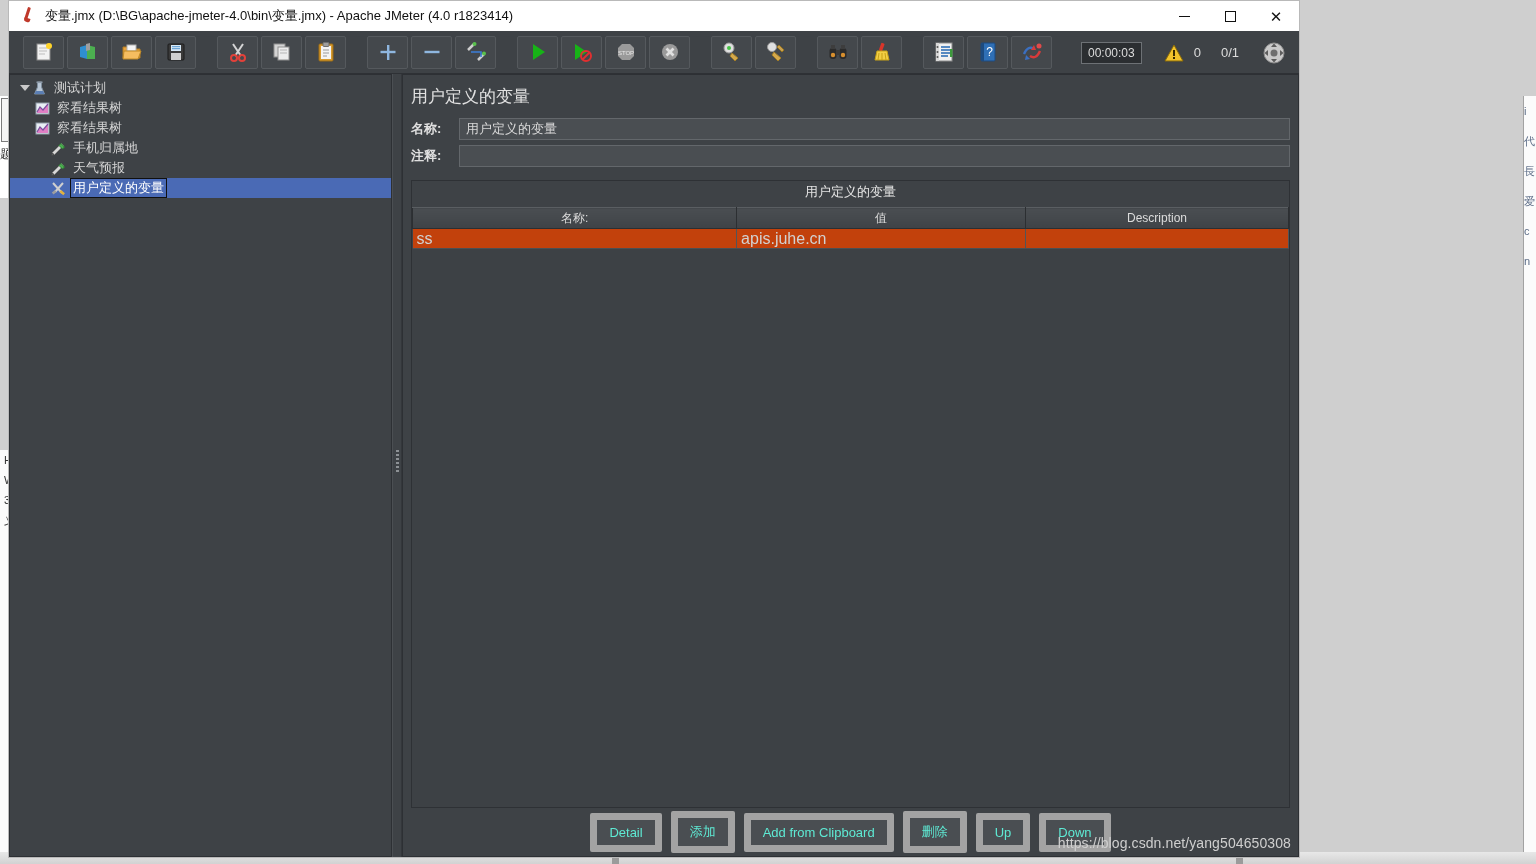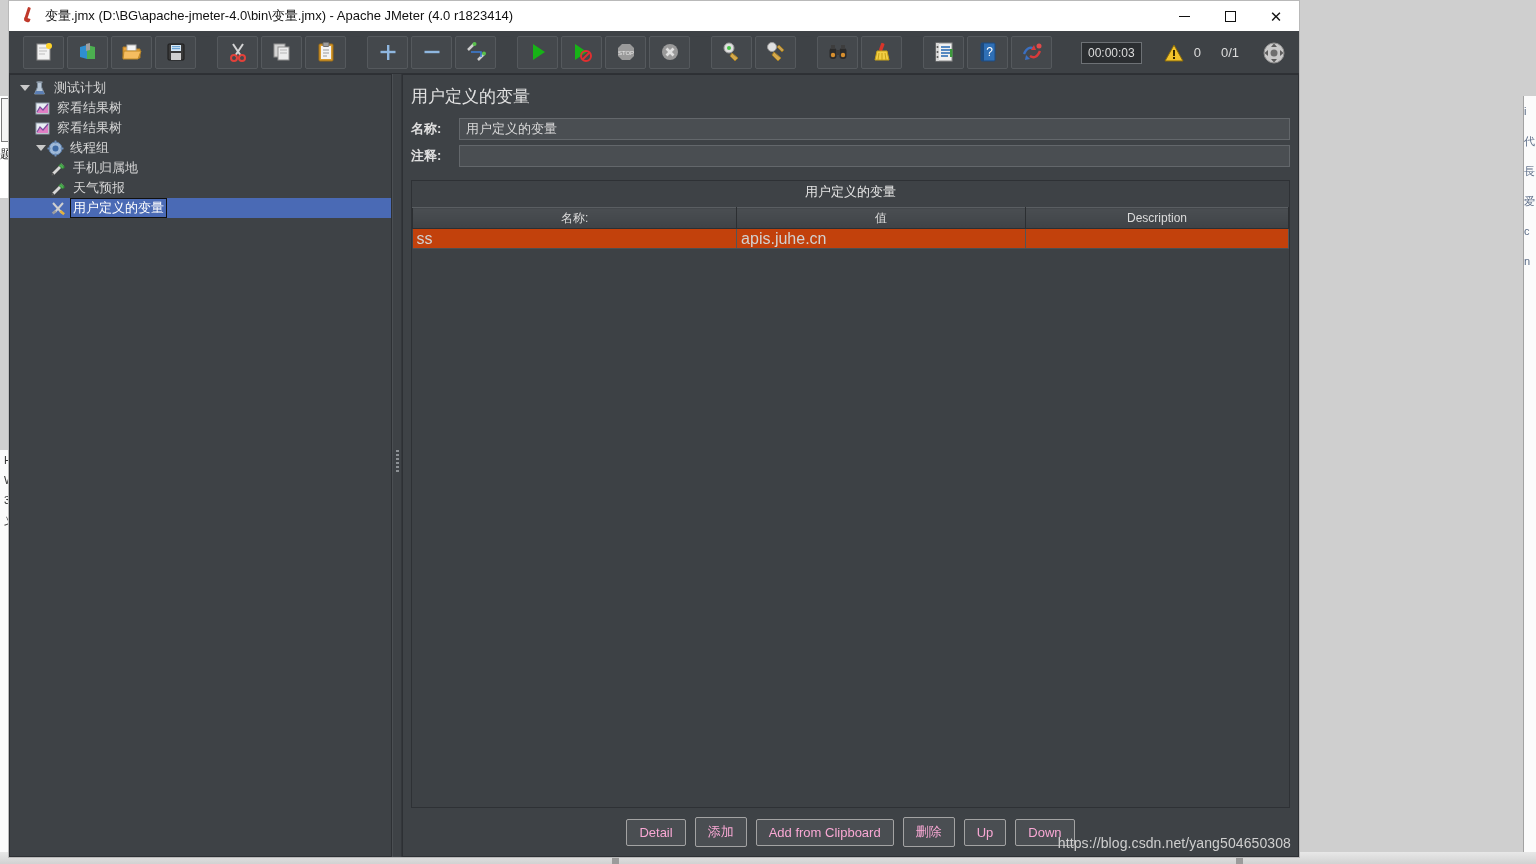--- a/index.html
+++ b/index.html
@@ -201,22 +201,22 @@
     color: #d2d2d2; font-size: 16px; height: 20px; padding: 0 4px;
     background: #c2410c;
   }
   .table-body-fill { flex: 1 1 auto; background: #3d4145; border-top: 0; }
 
   .btn-bar {
     flex: 0 0 48px; display: flex; align-items: center; justify-content: center;
     gap: 9px;
   }
   .jbtn {
-    background: #4a4e52; border: 1px solid #a3a3a3; border-radius: 2px;
-    color: #f9a8d4; font-size: 13px; padding: 5px 12px; min-height: 27px;
+    background: #4a4e52; border: 7px solid #a3a3a3; border-radius: 2px;
+    color: #5eead4; font-size: 13px; padding: 5px 12px; min-height: 27px;
     display: flex; align-items: center; justify-content: center; white-space: nowrap;
   }
 
   .watermark {
     position: absolute; right: 8px; bottom: 6px;
     font-size: 14px; color: #cfcfcf; letter-spacing: 0.1px;
     white-space: nowrap;
   }
 </style>
 </head>
@@ -506,35 +506,20 @@
       <div class="tree-row">
         <span class="indent-1"></span>
         <svg class="t-icon" viewBox="0 0 17 17">
           <rect x="2" y="3" width="13" height="11" fill="#e8eef5" stroke="#8f9ba8"></rect>
           <path d="M3 12 L6 7 L9 10 L14 4 L14 13 L3 13 Z" fill="#e07fc4"></path>
           <path d="M3 12 L6 7 L9 10 L14 4" fill="none" stroke="#7a4f9e" stroke-width="1.2"></path>
         </svg>
         <span class="t-label">察看结果树</span>
       </div>
 
-      <div class="tree-row">
-        <span class="indent-1"></span>
-        <span class="tw">
-            <i class="arrow"></i>
-          </span>
-        <svg class="t-icon" viewBox="0 0 17 17">
-          <circle cx="8.5" cy="8.5" r="6.5" fill="#9fb9d8" stroke="#5a7ca6"></circle>
-          <circle cx="8.5" cy="8.5" r="3" fill="#3f6ba5"></circle>
-          <rect x="7.6" y="0.5" width="1.8" height="3" fill="#6e90bb"></rect>
-          <rect x="7.6" y="13.5" width="1.8" height="3" fill="#6e90bb"></rect>
-          <rect x="0.5" y="7.6" width="3" height="1.8" fill="#6e90bb"></rect>
-          <rect x="13.5" y="7.6" width="3" height="1.8" fill="#6e90bb"></rect>
-        </svg>
-        <span class="t-label">线程组</span>
-      </div>
 
       <div class="tree-row">
         <span class="indent-2"></span>
         <svg class="t-icon" viewBox="0 0 17 17">
           <path d="M2.5 14 L5 11.5 L11.5 5 L13.5 7 L7 13.5 L4.5 16 Z" fill="#d8d8d8" stroke="#909090" transform="translate(0,-1.5)"></path>
           <path d="M11 3.5 L14.5 7 L12.5 9 L9 5.5 Z" fill="#4caf50" stroke="#2e7d32"></path>
           <path d="M2 13 L4 15 L1.5 15.5 Z" fill="#5d5d5d"></path>
         </svg>
         <span class="t-label">手机归属地</span>
       </div>

